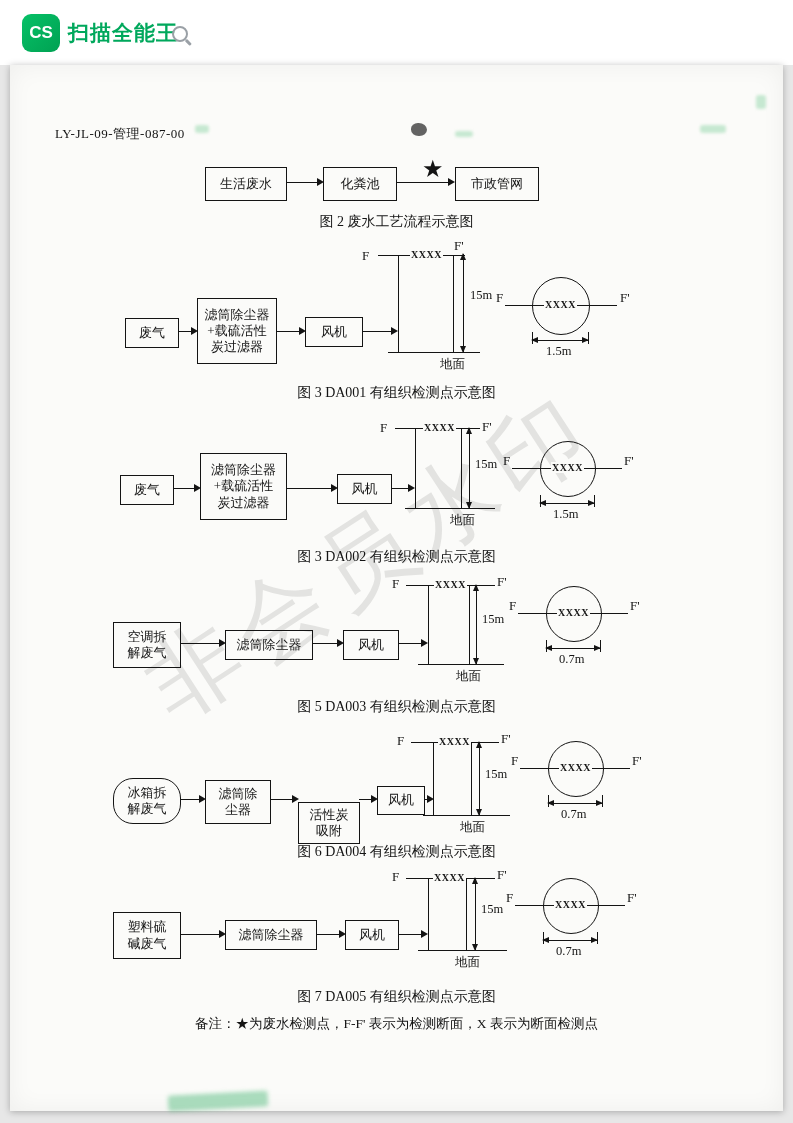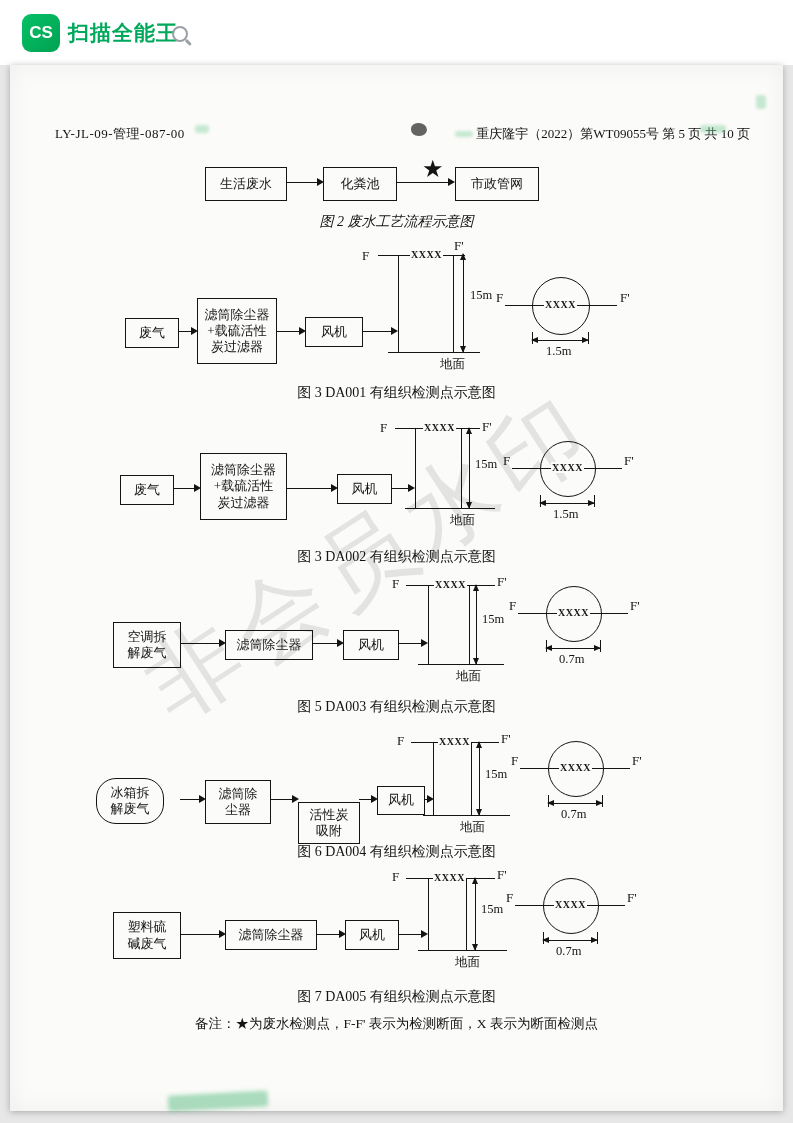--- a/index.html
+++ b/index.html
@@ -104,42 +104,41 @@
   <div class="search-icon"></div>
 </div>
 
 <div class="scan-area">
 <div class="page">
 
   <div class="watermark">非会员水印</div>
 
   <div class="hdr-l">LY-JL-09-管理-087-00</div>
   <div class="ink"></div>
-  <div class="hdr-r">重庆隆宇（2022）第WT09055号 第 5 页 共 10 页</div>
 
   <div class="ga" style="left:185px; top:60px; width:14px; height:8px;"></div>
   <div class="ga" style="left:445px; top:66px; width:18px; height:6px;"></div>
   <div class="ga" style="left:690px; top:60px; width:26px; height:8px;"></div>
   <div class="ga" style="left:746px; top:30px; width:10px; height:14px;"></div>
   <div class="ga" style="left:158px; top:1028px; width:100px; height:16px; filter:blur(2px); background:rgba(90,190,130,0.5); transform:rotate(-3deg);"></div>
 
   <div class="fig" style="top:90px; height:85px;">
     <div class="fbox" style="left:195px; top:12px; width:80px; height:32px;">
       <span>生活废水</span>
     </div>
     <div class="harrow" style="left:276px; top:27px; width:36px;"></div>
     <div class="fbox" style="left:313px; top:12px; width:72px; height:32px;">
       <span>化粪池</span>
     </div>
     <div class="harrow" style="left:386px; top:27px; width:57px;"></div>
     <div class="star" style="left:412px; top:2px;">★</div>
     <div class="fbox" style="left:445px; top:12px; width:82px; height:32px;">
       <span>市政管网</span>
     </div>
-    <div class="caption" style="top:58px;font-style:italic;">图 2 废水工艺流程示意图</div>
+    <div class="caption" style="top:58px;">图 2 废水工艺流程示意图</div>
   </div>
 
   <div class="fig" style="top:175px; height:175px;">
     <div class="fbox" style="left:115px; top:78px; width:52px; height:28px;">
       <span>废气</span>
     </div>
     <div class="harrow" style="left:168px; top:91px; width:18px;"></div>
     <div class="fbox" style="left:187px; top:58px; width:78px; height:64px;">
       <span>滤筒除尘器</span>
       <span>+载硫活性</span>
@@ -236,21 +235,21 @@
     <div class="xxxx" style="left:547px; top:37px;">XXXX</div>
     <div class="flabel" style="left:620px; top:28px;">F'</div>
     <div class="vtick" style="left:536px; top:70px;"></div>
     <div class="vtick" style="left:590px; top:70px;"></div>
     <div class="dimh" style="left:536px; top:78px; width:54px;"></div>
     <div class="dim-label" style="left:549px; top:82px;">0.7m</div>
     <div class="caption" style="top:128px;">图 5 DA003 有组织检测点示意图</div>
   </div>
 
   <div class="fig" style="top:660px; height:137px;">
-    <div class="fbox" style="left:86px; top:53px; width:66px; height:44px;border-radius:20px;">
+    <div class="fbox" style="left:103px; top:53px; width:66px; height:44px;border-radius:20px;">
       <span>冰箱拆</span>
       <span>解废气</span>
     </div>
     <div class="harrow" style="left:170px; top:74px; width:24px;"></div>
     <div class="fbox" style="left:195px; top:55px; width:64px; height:42px;">
       <span>滤筒除</span>
       <span>尘器</span>
     </div>
     <div class="harrow" style="left:260px; top:74px; width:27px;"></div>
     <div class="fbox" style="left:288px; top:57px; width:60px; height:40px;margin-top:20px;">

